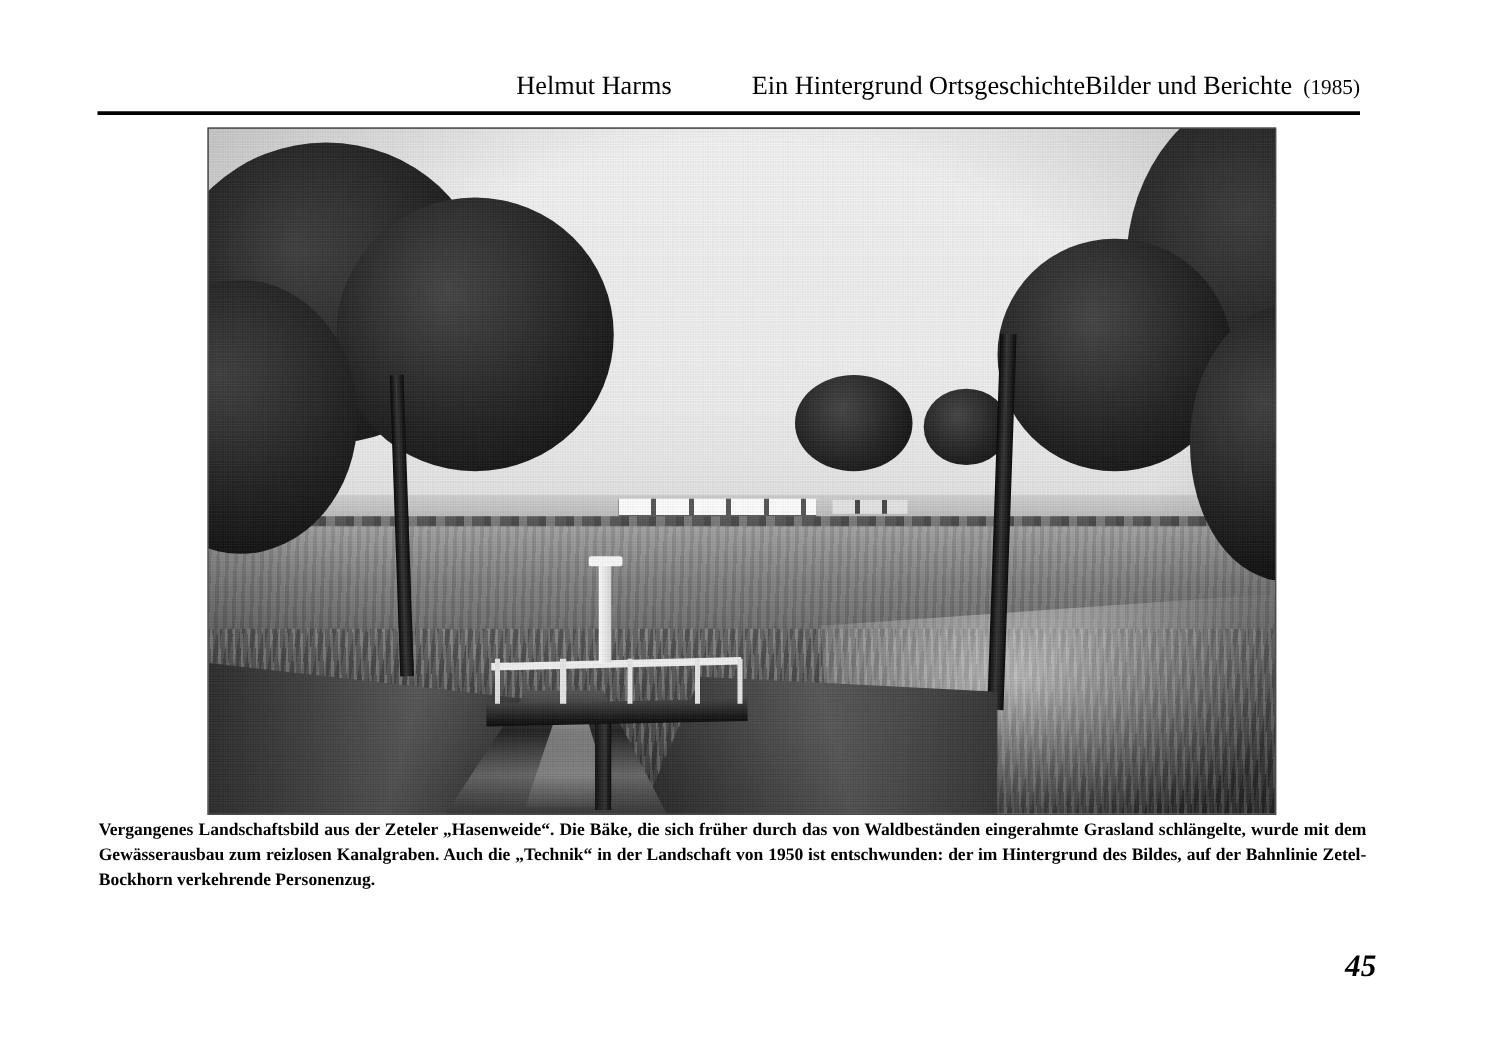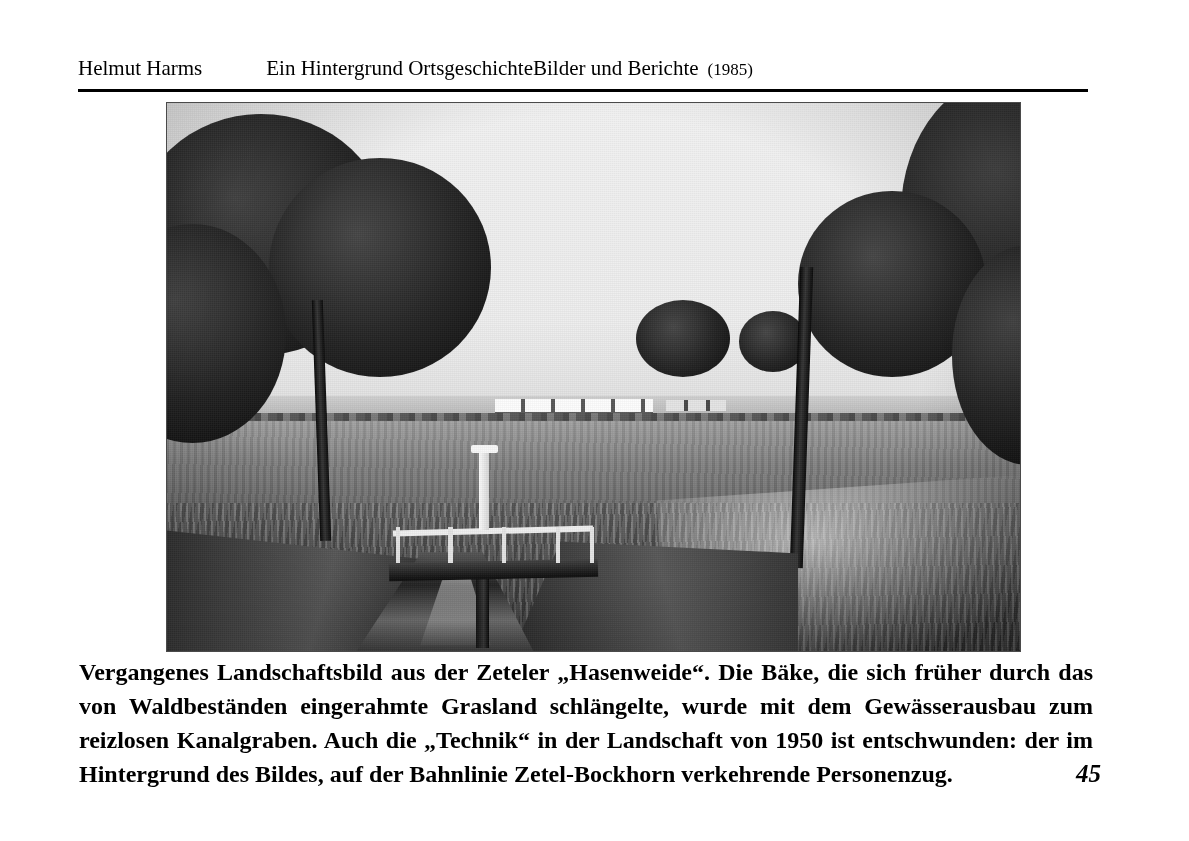--- a/index.html
+++ b/index.html
@@ -21,21 +21,21 @@
 
   
   .running-head {
     position: absolute;
     left: 78px;
     top: 58px;
     width: 1010px;
     height: 32px;
     display: flex;
     align-items: baseline;
-    justify-content: flex-start;
+    justify-content: flex-end;
     font-size: 21px;
     line-height: 1;
     white-space: nowrap;
   }
   .rh-left  { flex: 0 0 auto; }
   .rh-center{ flex: 0 0 auto; margin-left: 64px; }
   .rh-right {
     flex: 0 0 auto;
     display: flex;
     align-items: baseline;
@@ -295,21 +295,21 @@
       repeating-linear-gradient(90deg, rgba(255,255,255,.02) 0 1px, rgba(0,0,0,.02) 1px 2px);
     pointer-events: none;
   }
 
   
   .caption {
     position: absolute;
     left: 79px;
     top: 655px;
     width: 1014px;
-    font-size: 24px;
+    font-size: 14px;
     font-weight: bold;
     line-height: 1.42;
     text-align: justify;
     text-justify: inter-word;
   }
   .caption p { margin: 0; }
 
   
   .folio {
     position: absolute;

